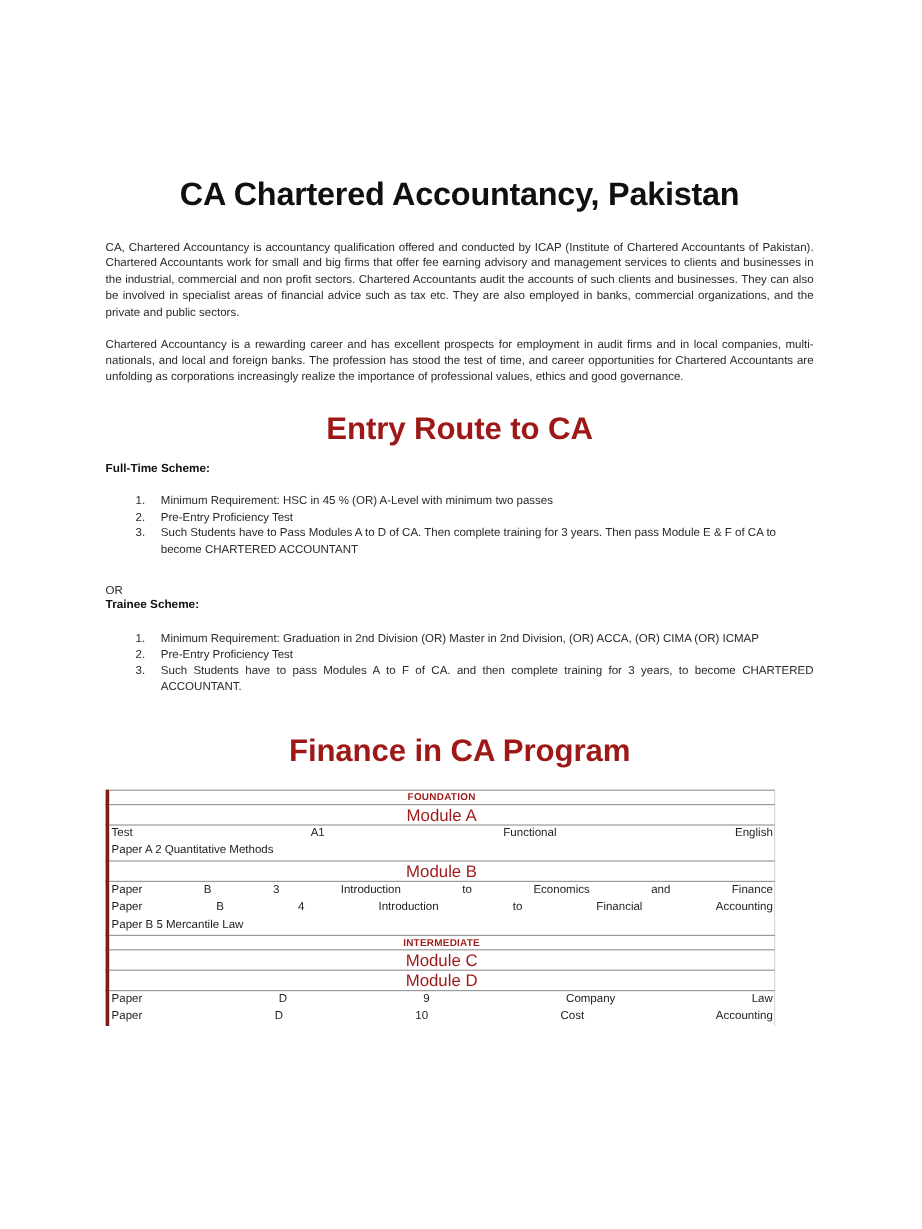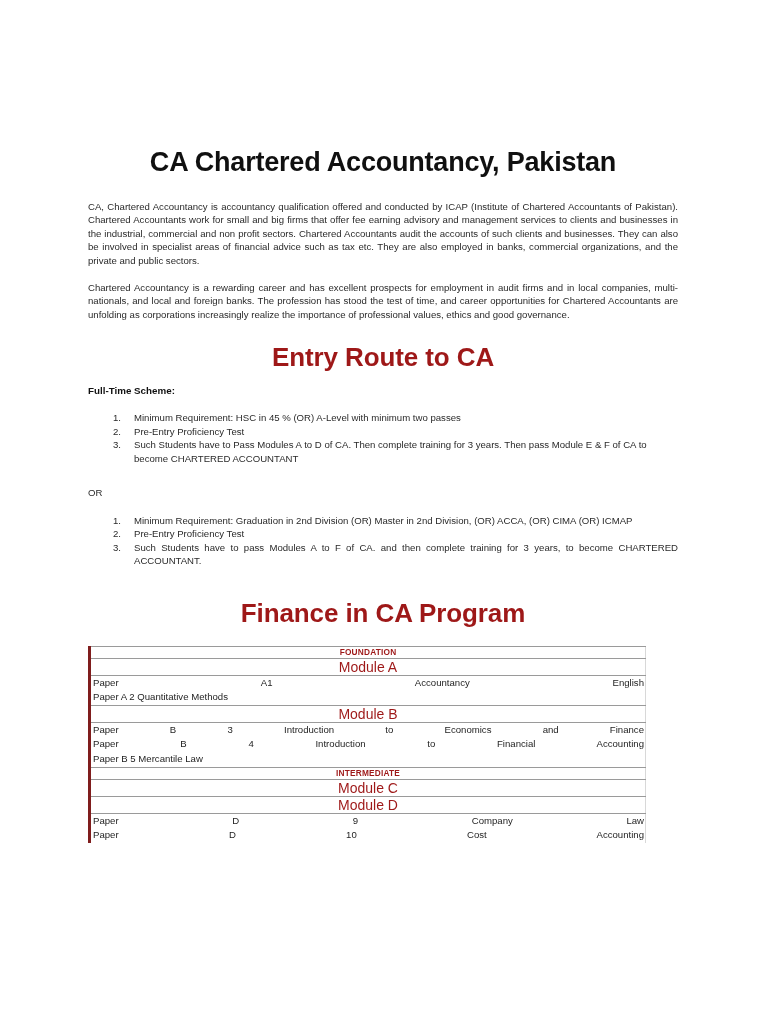--- a/index.html
+++ b/index.html
@@ -188,20 +188,21 @@
         <span class="txt">Pre-Entry Proficiency Test</span>
       </li>
       <li>
         <span class="num">3.</span>
         <span class="txt">Such Students have to Pass Modules A to D of CA. Then complete training for 3 years. Then pass Module E &amp; F of CA to become CHARTERED ACCOUNTANT</span>
       </li>
     </ol>
 
     <p class="or-text">OR</p>
 
+    <p class="scheme-label trainee">Trainee Scheme:</p>
 
     <ol class="steps second">
       <li>
         <span class="num">1.</span>
         <span class="txt">Minimum Requirement: Graduation in 2nd Division (OR) Master in 2nd Division, (OR) ACCA, (OR) CIMA (OR) ICMAP</span>
       </li>
       <li>
         <span class="num">2.</span>
         <span class="txt">Pre-Entry Proficiency Test</span>
       </li>
@@ -217,21 +218,21 @@
       <tbody>
 
         <tr class="band-row">
           <td class="band-small">FOUNDATION</td>
         </tr>
         <tr class="module-row">
           <td class="module-name">Module A</td>
         </tr>
         <tr>
           <td class="papers-cell">
-            <div class="paper-line">Paper A1 Accountancy English</div>
+            <div class="paper-line">Test A1 Functional English</div>
             <div class="paper-line plain">Paper A 2 Quantitative Methods</div>
           </td>
         </tr>
         <tr class="module-row">
           <td class="module-name">Module B</td>
         </tr>
         <tr>
           <td class="papers-cell">
             <div class="paper-line">Paper B 3 Introduction to Economics and Finance</div>
             <div class="paper-line">Paper B 4 Introduction to Financial Accounting</div>

